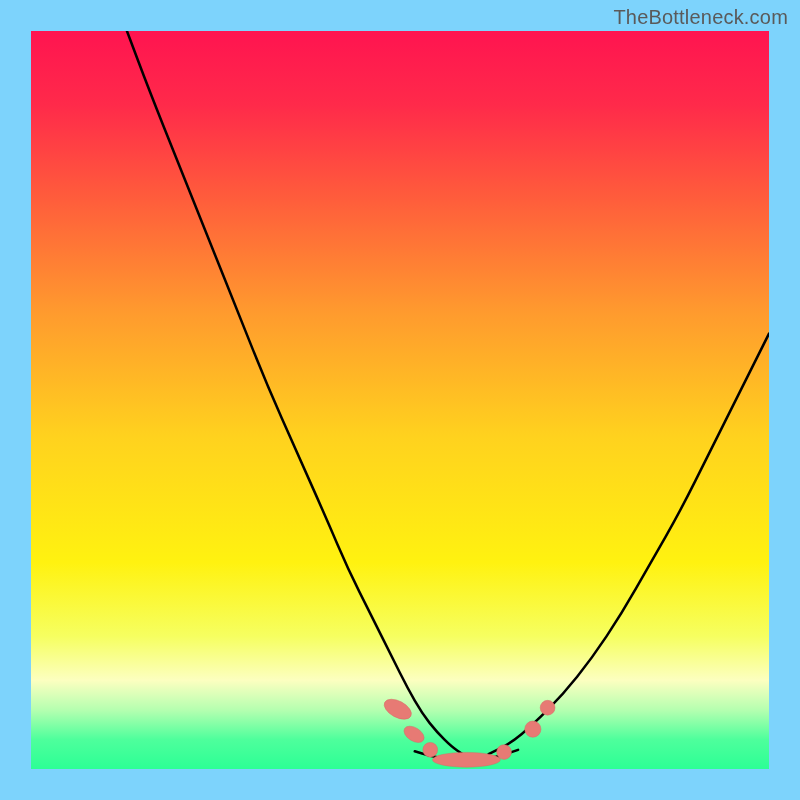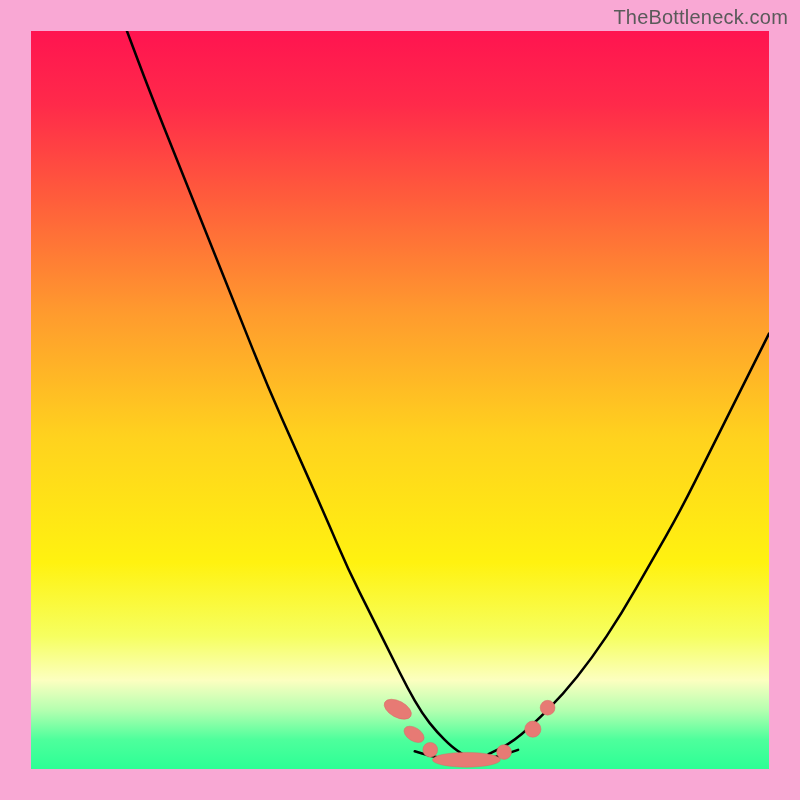--- a/index.html
+++ b/index.html
@@ -8,21 +8,21 @@
     width: 800px;
     height: 800px;
     overflow: hidden;
     background: #000;
     font-family: Arial, Helvetica, sans-serif;
   }
   .stage {
     position: relative;
     width: 800px;
     height: 800px;
-    background: #f9a8d4;
+    background: #7dd3fc;
   }
   .plot-area {
     position: absolute;
     left: 31px;
     top: 31px;
     width: 738px;
     height: 738px;
     overflow: hidden;
   }
   .gradient-bg {

